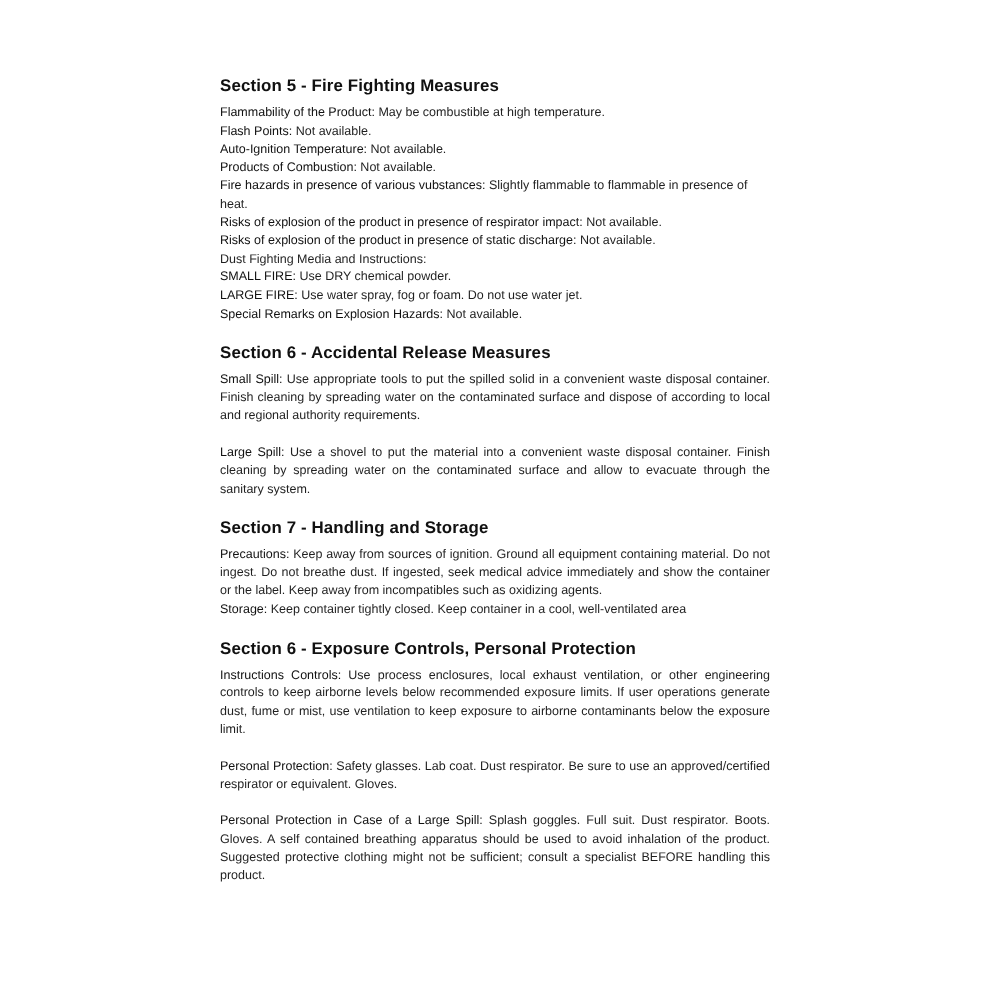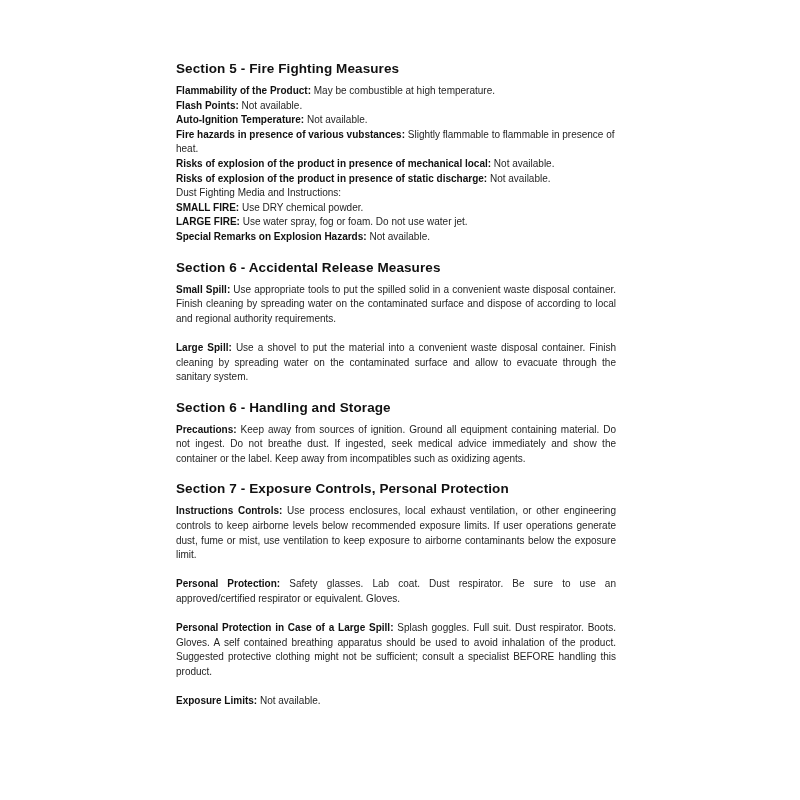--- a/index.html
+++ b/index.html
@@ -34,50 +34,51 @@
   h2.section-title:first-child {
     margin-top: 0;
   }
   p.line {
     font-size: 10px;
     line-height: 14.6px;
     margin: 0;
     color: #1f1f1f;
   }
   p.line strong {
-    font-weight: bold;
+    font-weight: normal;
     color: #111111;
   }
   p.line.justify {
     text-align: justify;
   }
   p.line.gap {
     margin-bottom: 14.6px;
   }
 </style>
 </head>
 <body>
 
 <div class="page">
   <div class="content" id="content">
       <h2 class="section-title">Section 5 - Fire Fighting Measures</h2>
       <p class="line"><strong>Flammability of the Product:</strong><span> May be combustible at high temperature.</span></p>
       <p class="line"><strong>Flash Points:</strong><span> Not available.</span></p>
       <p class="line"><strong>Auto-Ignition Temperature:</strong><span> Not available.</span></p>
+      <p class="line"><strong>Products of Combustion:</strong><span> Not available.</span></p>
       <p class="line"><strong>Fire hazards in presence of various vubstances:</strong><span> Slightly flammable to flammable in presence of heat.</span></p>
-      <p class="line"><strong>Risks of explosion of the product in presence of mechanical local:</strong><span> Not available.</span></p>
+      <p class="line"><strong>Risks of explosion of the product in presence of respirator impact:</strong><span> Not available.</span></p>
       <p class="line"><strong>Risks of explosion of the product in presence of static discharge:</strong><span> Not available.</span></p>
       <p class="line"><span>Dust Fighting Media and Instructions:</span></p>
       <p class="line"><strong>SMALL FIRE:</strong><span> Use DRY chemical powder.</span></p>
       <p class="line"><strong>LARGE FIRE:</strong><span> Use water spray, fog or foam. Do not use water jet.</span></p>
       <p class="line"><strong>Special Remarks on Explosion Hazards:</strong><span> Not available.</span></p>
       <h2 class="section-title">Section 6 - Accidental Release Measures</h2>
       <p class="line justify gap"><strong>Small Spill:</strong><span> Use appropriate tools to put the spilled solid in a convenient waste disposal container. Finish cleaning by spreading water on the contaminated surface and dispose of according to local and regional authority requirements.</span></p>
       <p class="line justify"><strong>Large Spill:</strong><span> Use a shovel to put the material into a convenient waste disposal container. Finish cleaning by spreading water on the contaminated surface and allow to evacuate through the sanitary system.</span></p>
-      <h2 class="section-title">Section 6 - Handling and Storage</h2>
+      <h2 class="section-title">Section 7 - Handling and Storage</h2>
       <p class="line justify"><strong>Precautions:</strong><span> Keep away from sources of ignition. Ground all equipment containing material. Do not ingest. Do not breathe dust. If ingested, seek medical advice immediately and show the container or the label. Keep away from incompatibles such as oxidizing agents.</span></p>
-      <h2 class="section-title">Section 7 - Exposure Controls, Personal Protection</h2>
+      <p class="line"><strong>Storage:</strong><span> Keep container tightly closed. Keep container in a cool, well-ventilated area</span></p>
+      <h2 class="section-title">Section 6 - Exposure Controls, Personal Protection</h2>
       <p class="line justify gap"><strong>Instructions Controls:</strong><span> Use process enclosures, local exhaust ventilation, or other engineering controls to keep airborne levels below recommended exposure limits. If user operations generate dust, fume or mist, use ventilation to keep exposure to airborne contaminants below the exposure limit.</span></p>
       <p class="line justify gap"><strong>Personal Protection:</strong><span> Safety glasses. Lab coat. Dust respirator. Be sure to use an approved/certified respirator or equivalent. Gloves.</span></p>
       <p class="line justify gap"><strong>Personal Protection in Case of a Large Spill:</strong><span> Splash goggles. Full suit. Dust respirator. Boots. Gloves. A self contained breathing apparatus should be used to avoid inhalation of the product. Suggested protective clothing might not be sufficient; consult a specialist BEFORE handling this product.</span></p>
-      <p class="line"><strong>Exposure Limits:</strong><span> Not available.</span></p>
     </div>
 </div>
 
 </body></html>

